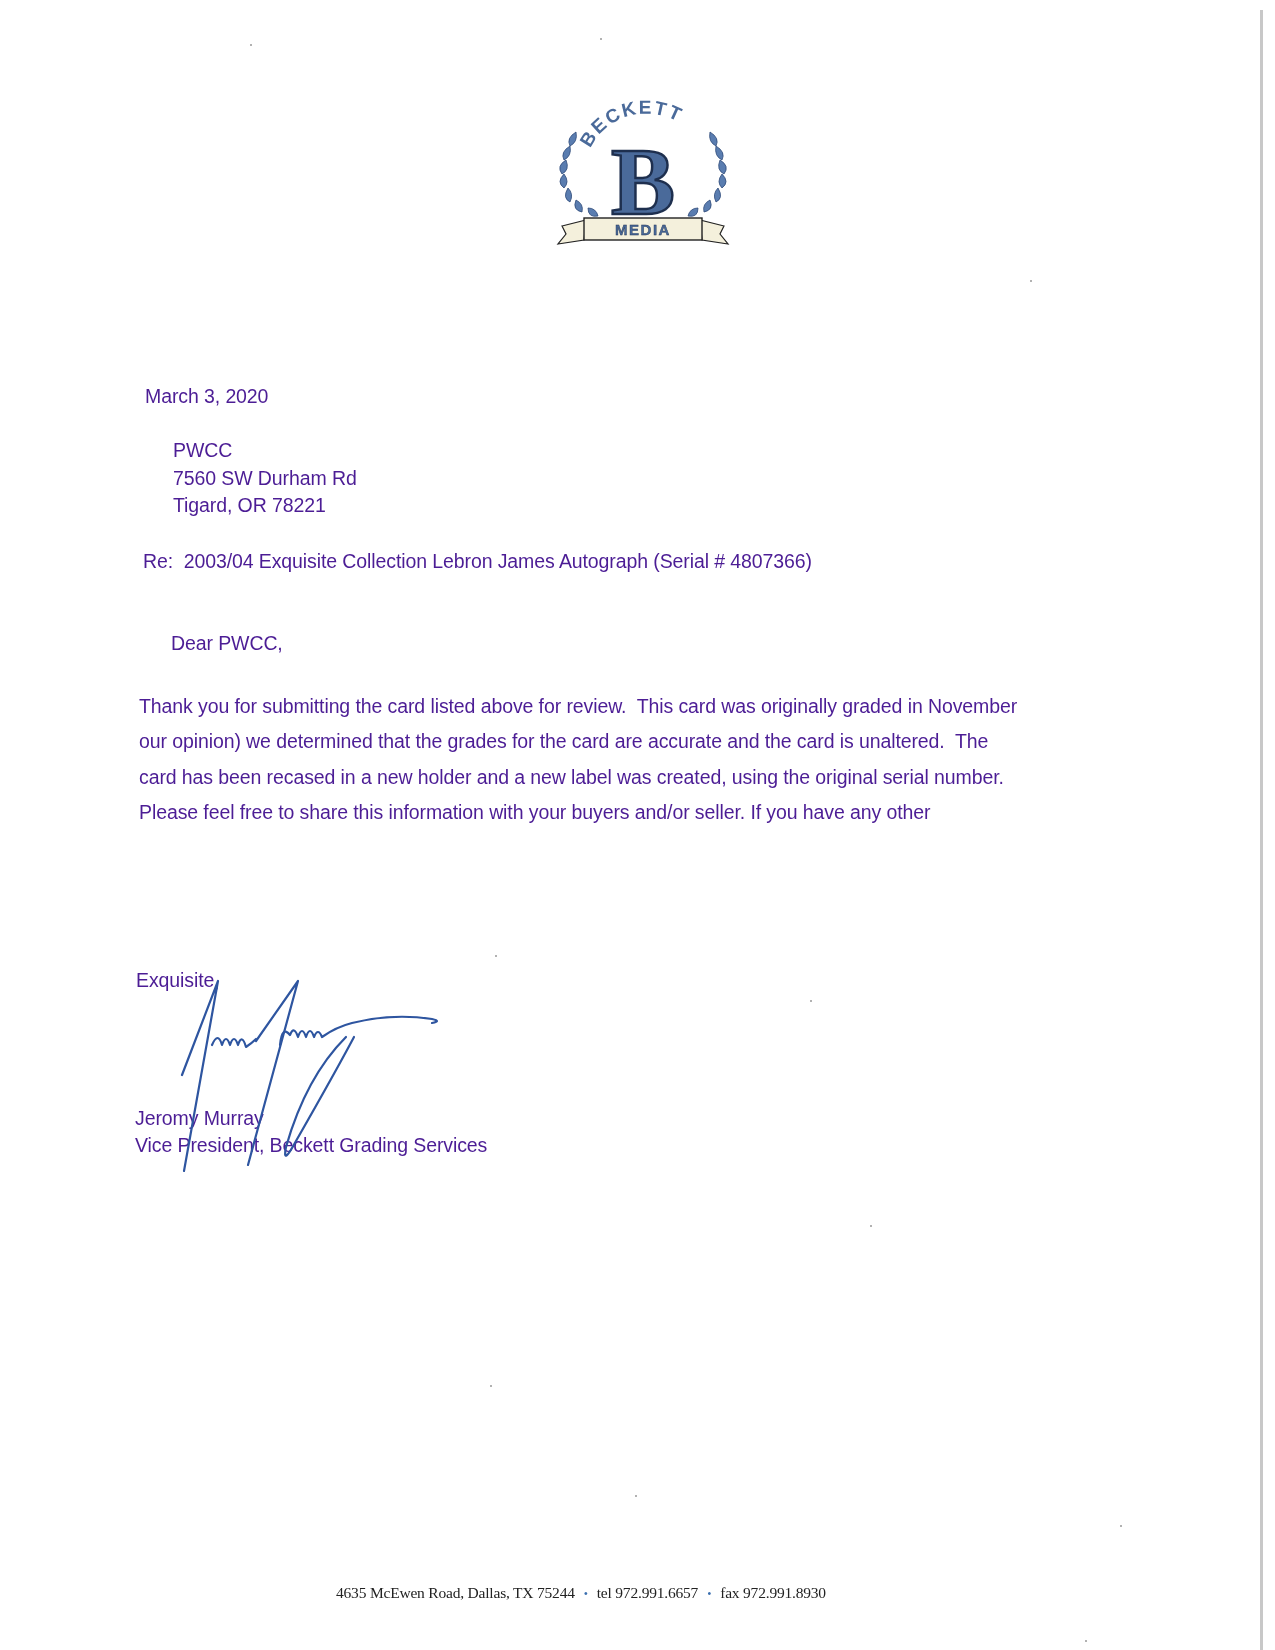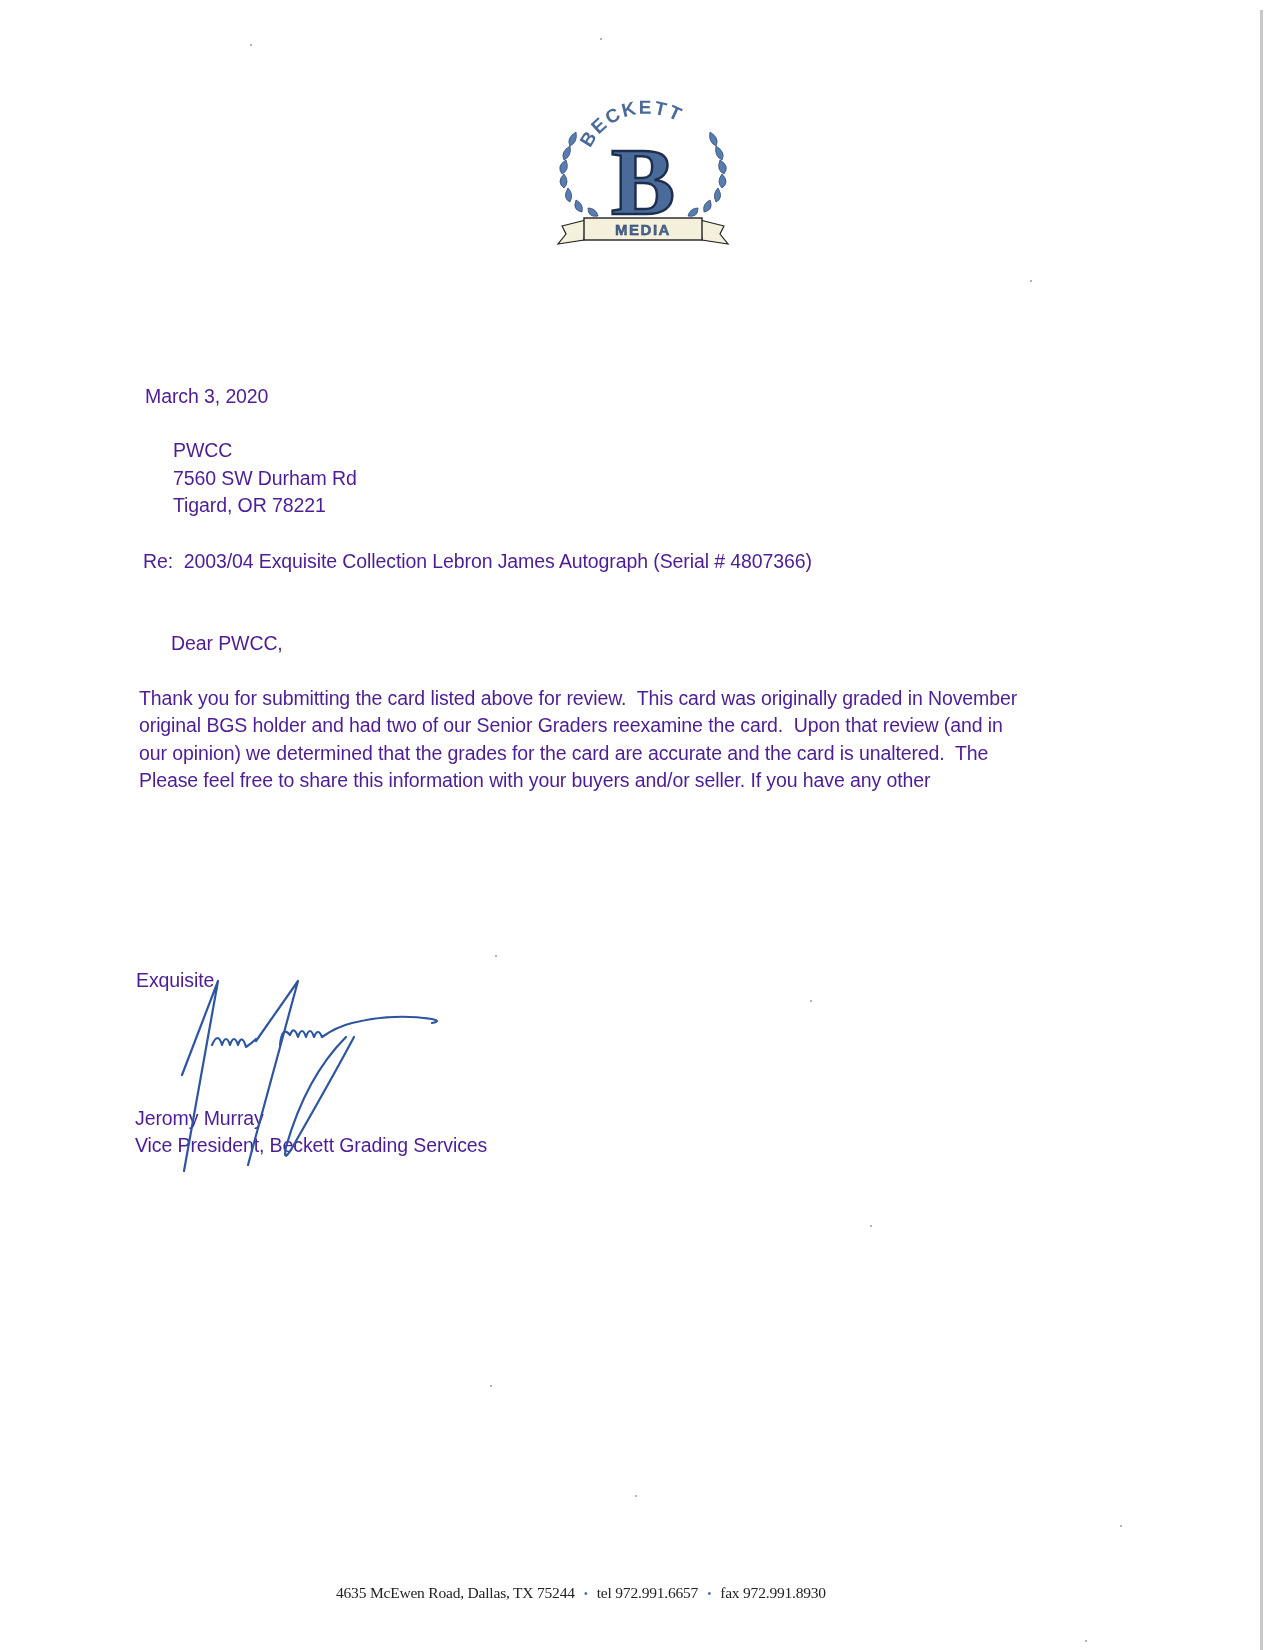--- a/index.html
+++ b/index.html
@@ -8,21 +8,21 @@
     .page-edge { position:absolute; top:10px; right:12px; width:3px; height:1640px; background:#c8c8c8; }
     .logo { position:absolute; left:548px; top:94px; width:190px; height:160px; }
     .letter { position:absolute; font-size:19.5px; line-height:26px; color:#4c1d95;
               font-family:"Liberation Sans", "DejaVu Sans", sans-serif; letter-spacing:-0.1px; }
     .date { left:145px; top:383px; }
     .addr { left:145px; top:437px;margin-left:28px; }
     .addr div { height:27.5px; }
     .re { left:143px; top:548px; white-space:nowrap; }
     .salutation { left:141px; top:630px;margin-left:30px; }
     .body-para { left:139px; top:685px; width:960px; }
-    .body-para div { height:27.4px; white-space:nowrap; }
+    .body-para div { height:27.4px; white-space:nowrap;margin-top:8px; }
     .closing { left:136px; top:967px; }
     .signer-name { left:135px; top:1105px; }
     .signer-title { left:135px; top:1132px; white-space:nowrap; }
     .signature { position:absolute; left:170px; top:975px; width:320px; height:240px; }
     .footer { position:absolute; left:336px; top:1584px; font-size:15.5px; color:#222;
               font-family:Liberation Serif, serif; letter-spacing:-0.2px; white-space:nowrap; }
     .footer .dot { color:#3a6fb0; margin:0 9px; font-size:12px; vertical-align:middle; }
     .speck { position:absolute; width:2px; height:2px; background:#999; border-radius:1px; }
   </style>
 </head>
@@ -75,22 +75,22 @@
   <div>7560 SW Durham Rd</div>
   <div>Tigard, OR 78221</div>
 </div>
 
 <div class="letter re" style="white-space:pre;">Re:  2003/04 Exquisite Collection Lebron James Autograph (Serial # 4807366)</div>
 
 <div class="letter salutation">Dear PWCC,</div>
 
 <div class="letter body-para">
   <div style="white-space:pre;">Thank you for submitting the card listed above for review.  This card was originally graded in November</div>
-  <div style="white-space:pre;">original BGS holder and had two of our Senior Graders reexamine the card.  Upon that review (and in</div>
   <div style="white-space:pre;">our opinion) we determined that the grades for the card are accurate and the card is unaltered.  The</div>
+  <div style="white-space:pre;">card has been recased in a new holder and a new label was created, using the original serial number.</div>
   <div style="white-space:pre;">Please feel free to share this information with your buyers and/or seller. If you have any other</div>
 </div>
 
 <div class="letter closing">Exquisite,</div>
 <div class="letter signer-name">Jeromy Murray</div>
 <div class="letter signer-title">Vice President, Beckett Grading Services</div>
 
 <svg class="signature" viewBox="0 0 320 240" fill="none" stroke="#2e55a0" stroke-width="2.2" stroke-linecap="round" stroke-linejoin="round">
   <path d="M12 100 L48 6 L14 196"></path>
   <path d="M42 70 q6 -14 10 0 q4 -12 8 0 q4 -12 8 0 q4 -12 8 2 q6 -4 10 -8"></path>

